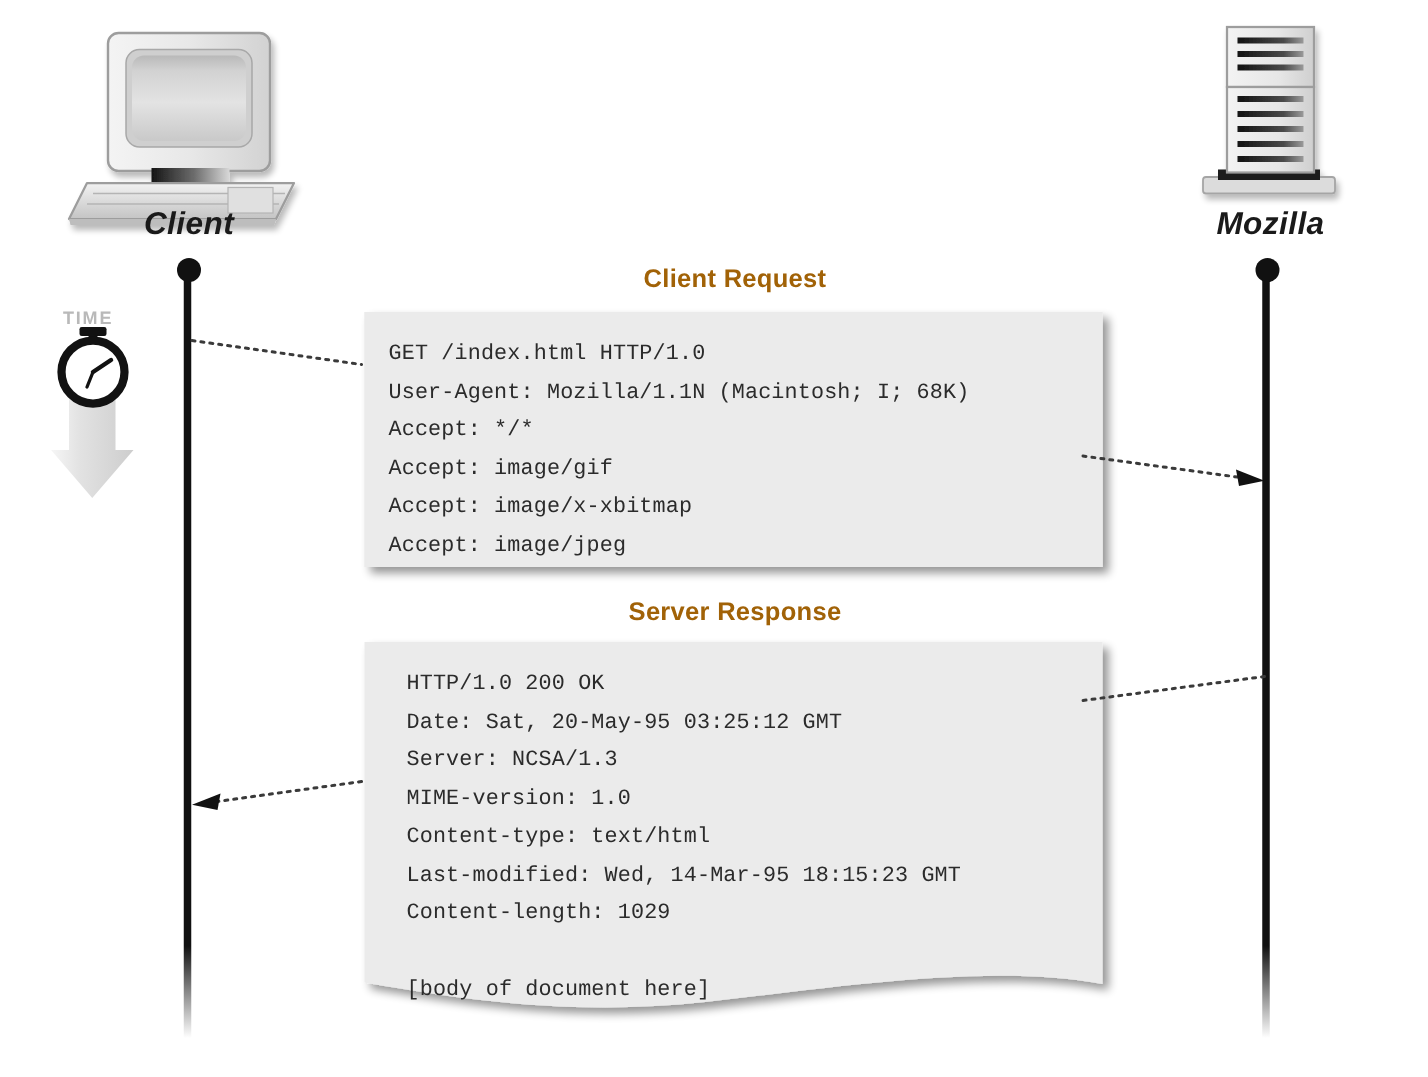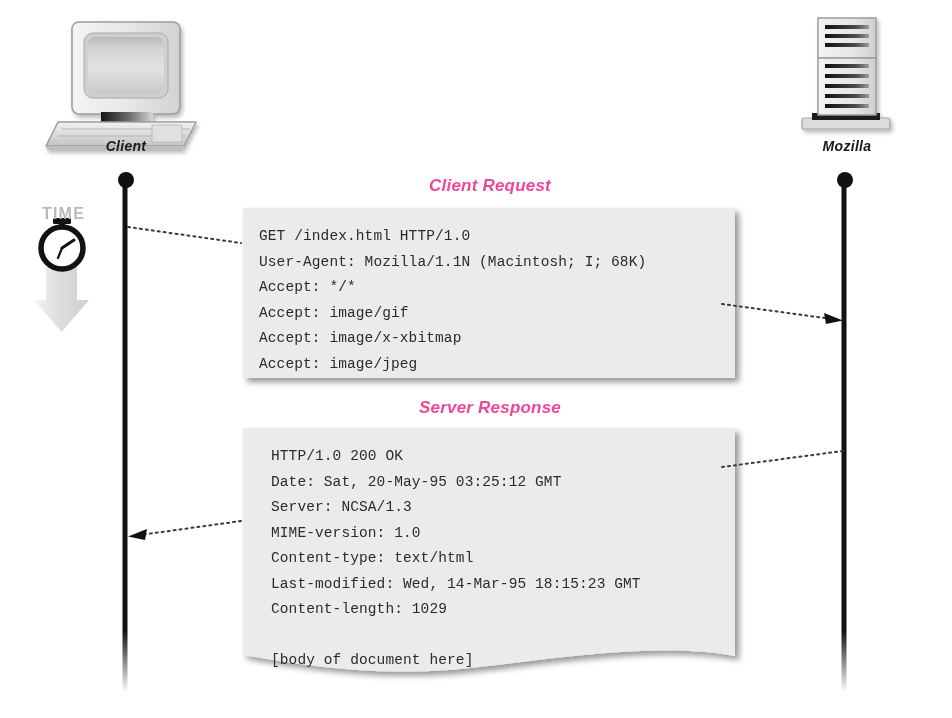--- a/index.html
+++ b/index.html
@@ -19,35 +19,34 @@
     background: #ffffff;
     overflow: hidden;
   }
 
   
   .node-label {
     position: absolute;
     font-family: "Liberation Sans", sans-serif;
     font-weight: bold;
     font-style: italic;
-    font-size: 14px;
+    font-size: 21px;
     color: #1a1a1a;
     letter-spacing: 0.3px;
     white-space: nowrap;
     text-align: center;
   }
 
   
   .section-title {
     position: absolute;
     font-family: "Liberation Sans", sans-serif;
     font-weight: bold;
-    font-style: italic;
     font-size: 17px;
-    color: #ec4899;
+    color: #a16207;
     letter-spacing: 0.2px;
     white-space: nowrap;
     text-align: center;
   }
 
   
   .msg-box {
     position: absolute;
     background: #ebebeb;
     box-sizing: border-box;
@@ -60,21 +59,21 @@
     color: #2b2b2b;
     white-space: pre;
     letter-spacing: 0.1px;
   }
 
   
   .time-label {
     position: absolute;
     font-family: "Liberation Sans", sans-serif;
     font-weight: bold;
-    font-size: 16px;
+    font-size: 12px;
     letter-spacing: 1.2px;
     color: #b9b9b9;
     white-space: nowrap;
   }
 
   
   .layer { position: absolute; left: 0; top: 0; }
 </style>
 </head>
 <body>

